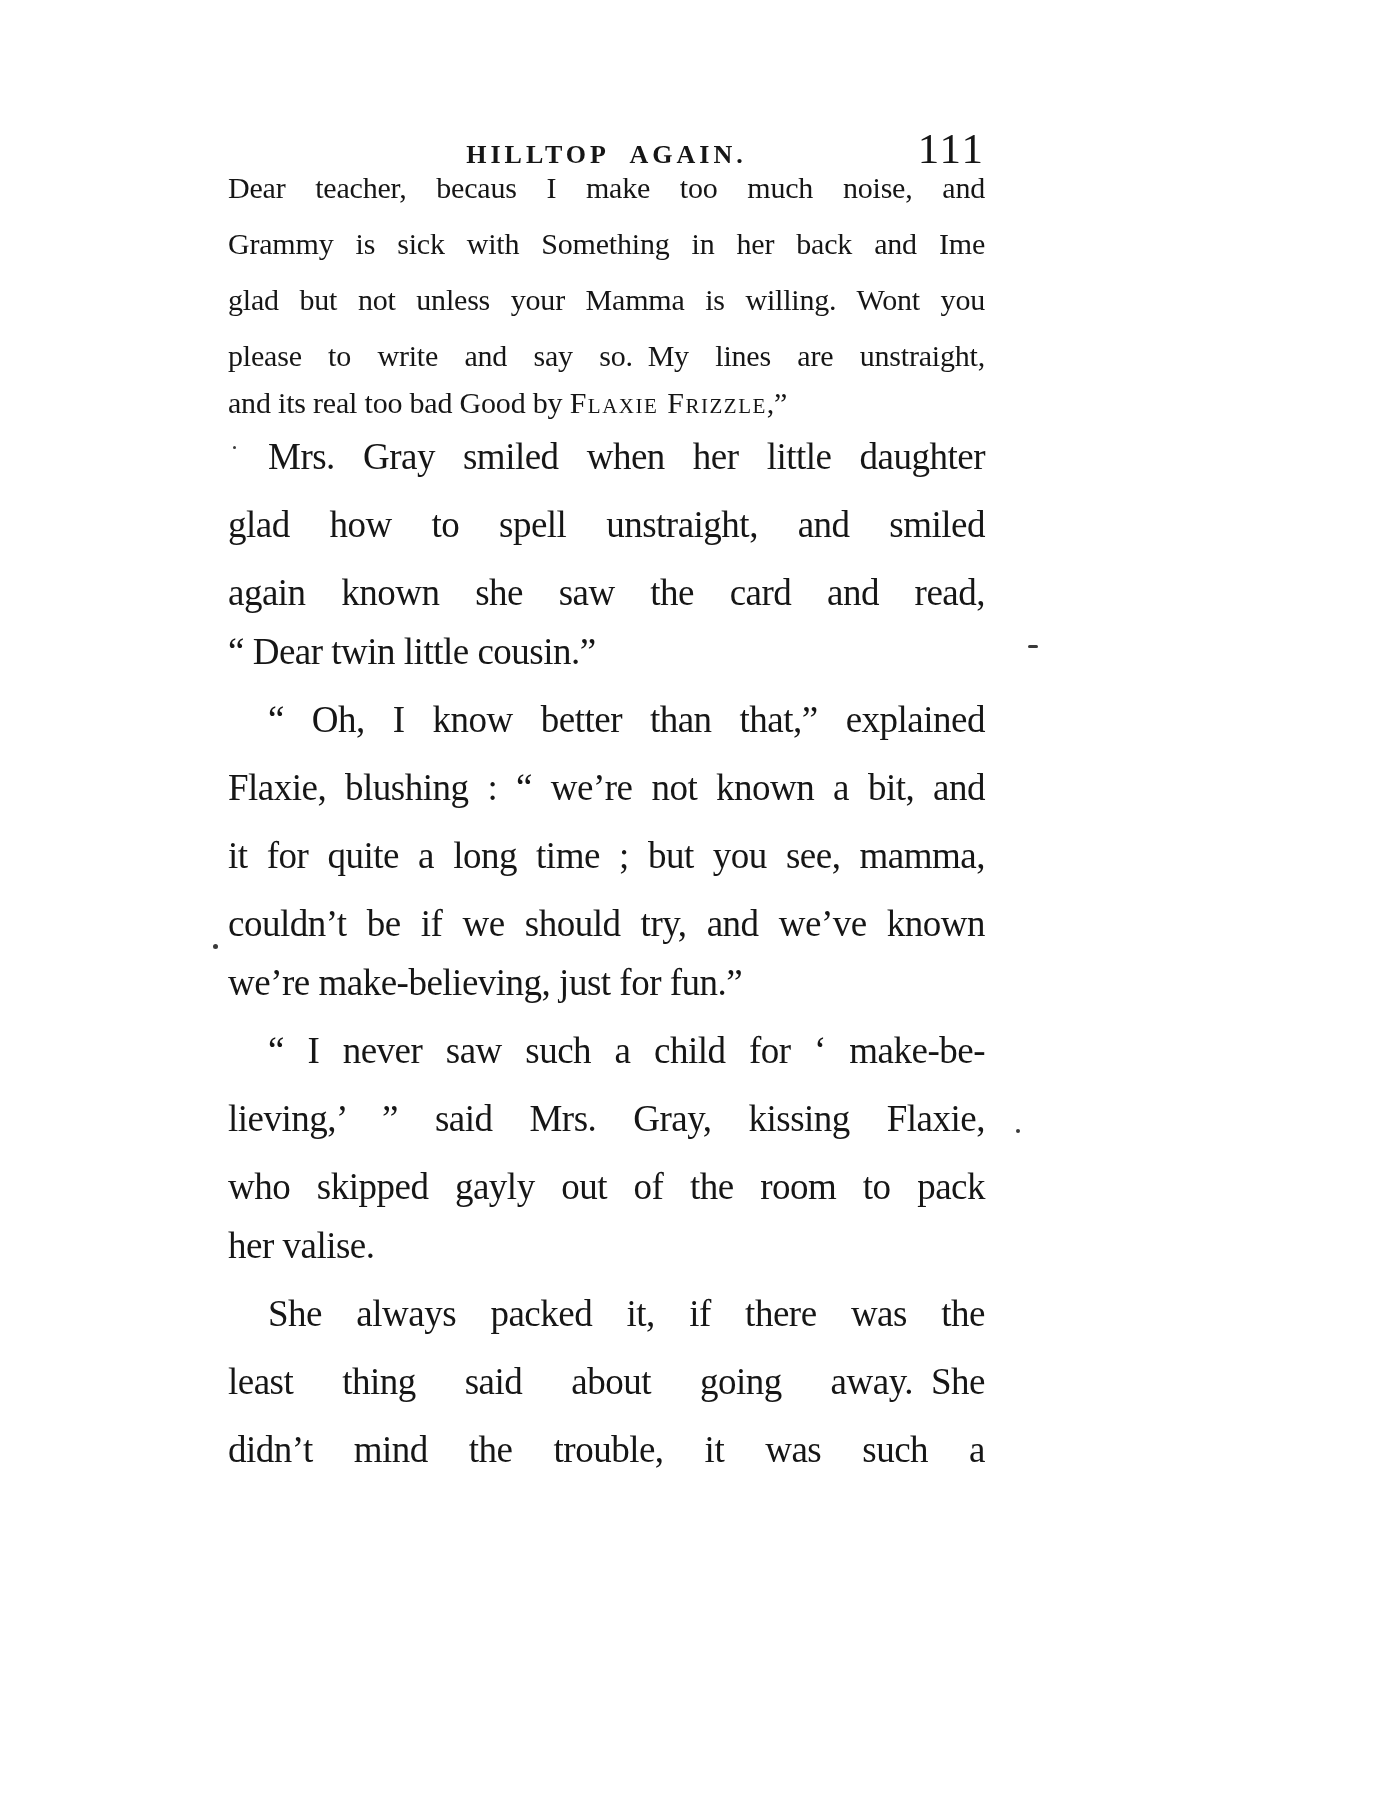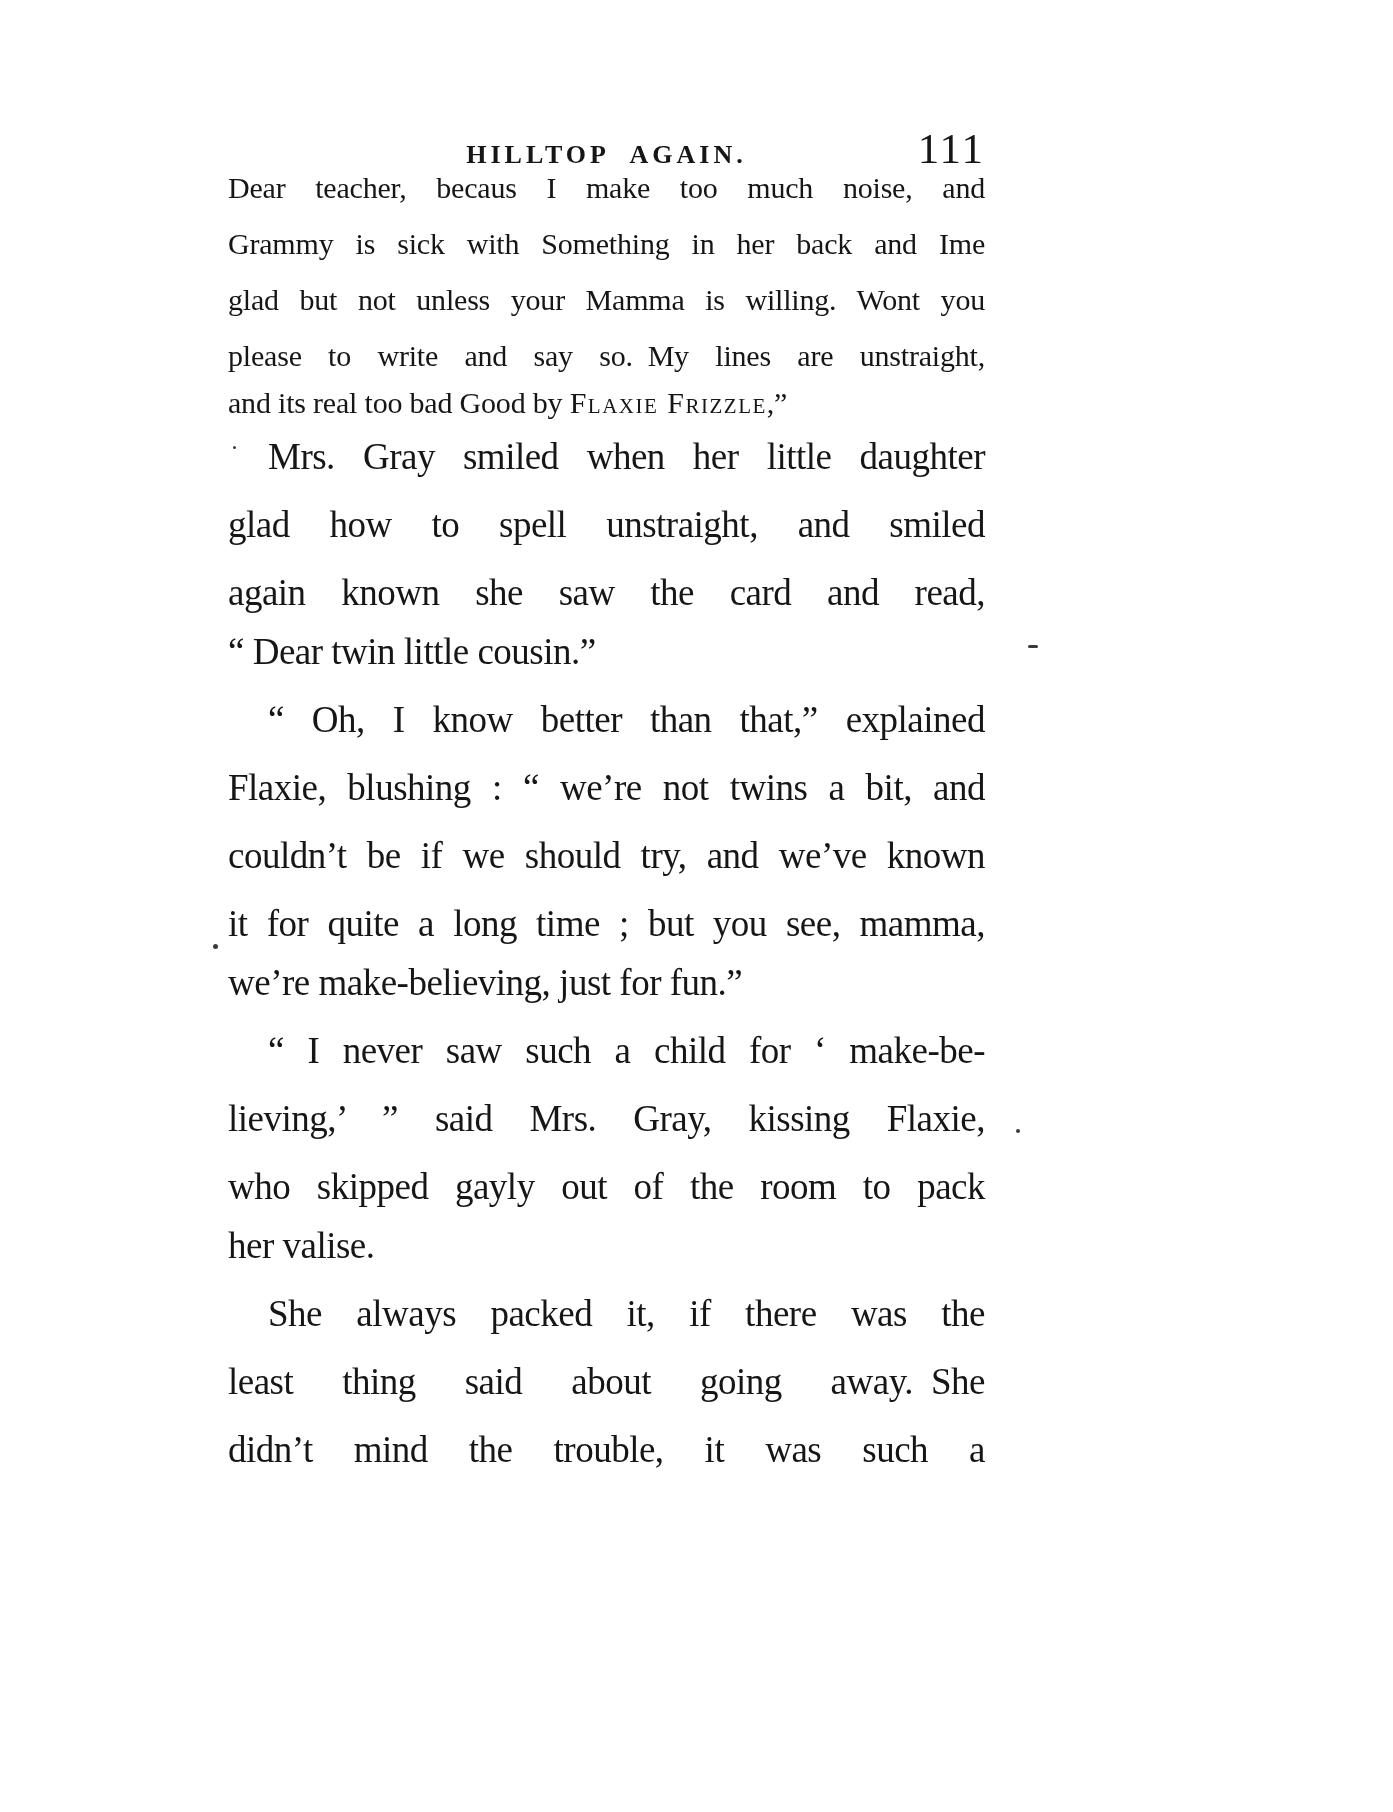--- a/index.html
+++ b/index.html
@@ -82,23 +82,23 @@
 
     <div>
       <div class="line jl indent"><span>Mrs. Gray smiled when her little daughter</span></div>
       <div class="line jl"><span>glad how to spell </span><span class="it">unstraight</span><span>, and smiled</span></div>
       <div class="line jl"><span>again known she saw the card and read,</span></div>
       <div class="line ll"><span>“ Dear twin little cousin.”</span></div>
     </div>
 
     <div>
       <div class="line jl indent"><span>“ Oh, I know better than that,” explained</span></div>
-      <div class="line jl"><span>Flaxie, blushing : “ we’re not twins a bit, and</span></div>
+      <div class="line jl"><span>Flaxie, blushing : “ we’re not known a bit, and</span></div>
+      <div class="line jl"><span>it for quite a long time ; but you see, mamma,</span></div>
       <div class="line jl"><span>couldn’t be if we should try, and we’ve known</span></div>
-      <div class="line jl"><span>it for quite a long time ; but you see, mamma,</span></div>
       <div class="line ll"><span>we’re </span><span class="it">make-believing</span><span>, just for fun.”</span></div>
     </div>
 
     <div>
       <div class="line jl indent"><span>“ I never saw such a child for ‘ make-be-</span></div>
       <div class="line jl"><span>lieving,’ ” said Mrs. Gray, kissing Flaxie,</span></div>
       <div class="line jl"><span>who skipped gayly out of the room to pack</span></div>
       <div class="line ll"><span>her valise.</span></div>
     </div>
 

